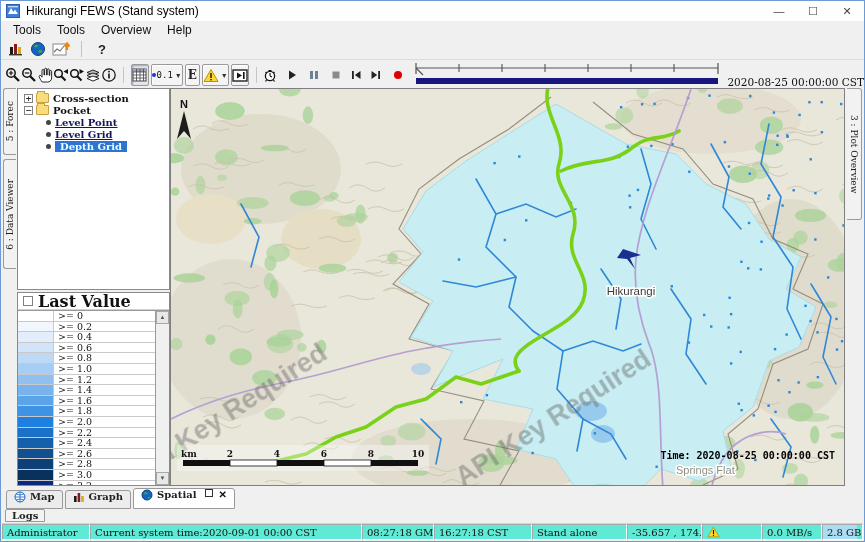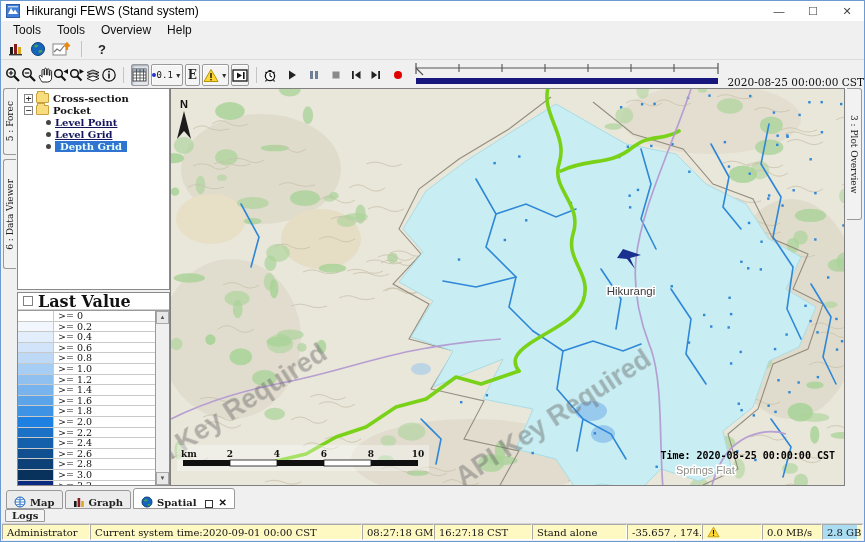--- a/index.html
+++ b/index.html
@@ -63,30 +63,30 @@
   .lg-row { display:flex; height:10.6px; border-bottom:1px solid #c9c9c9; }
   .lg-sw { width:36px; border-right:1px solid #c9c9c9; flex:none; }
   .lg-lb { flex:1; font-family:"DejaVu Serif",serif; font-size:9.5px; color:#111; padding-left:4px; line-height:10.5px; white-space:nowrap; }
   .legend-scroll { width:14px; background:#f0f0f0; border-left:1px solid #9a9a9a; display:flex; flex-direction:column; justify-content:space-between; flex:none; }
   .scroll-btn { height:13px; background:#e8e8e8; border:1px solid #a8a8a8; font-size:6px; color:#555; text-align:center; line-height:11px; }
 
   .map-panel { flex:1; position:relative; border:1px solid #808080; background:#e9e6da; overflow:hidden; }
 
   
   .bottom-tabs { position:absolute; left:2px; bottom:32px; height:21px; display:flex; align-items:flex-end; gap:2px; padding-left:3px; }
-  .btab { height:19px; border:1px solid #9a9a9a; border-radius:3px 3px 0 0; background:#ececec; display:flex; align-items:flex-end; padding:0 7px; gap:4px; font-family:"DejaVu Serif",serif; font-size:10px; font-weight:bold; color:#222; }
+  .btab { height:19px; border:1px solid #9a9a9a; border-radius:3px 3px 0 0; background:#ececec; display:flex; align-items:flex-start; padding:0 7px; gap:4px; font-family:"DejaVu Serif",serif; font-size:10px; font-weight:bold; color:#222; }
   .btab.active { background:#ffffff; height:21px; }
   .btab .mini { width:12px; height:12px; }
   .btab-x { font-size:10px; font-weight:bold; color:#111; margin-left:2px; }
   .btab-max { width:8px; height:8px; border:1.4px solid #333; margin-left:4px; }
   .logs-row { position:absolute; left:4px; bottom:18px; }
   .logs-btn { border:1px solid #9a9a9a; border-radius:2px 2px 0 0; background:#f4f4f4; font-family:"DejaVu Serif",serif; font-size:10px; font-weight:bold; color:#222; padding:0 6px; height:14px; line-height:13px; }
 
   
-  .statusbar { position:absolute; left:1px; right:1px; bottom:1px; height:17px; display:flex; background:#fef9c3; border-top:1px solid #d4d4d4; font-family:"DejaVu Serif",serif; font-size:10px; color:#111; }
+  .statusbar { position:absolute; left:1px; right:1px; bottom:1px; height:17px; display:flex; background:#5eead4; border-top:1px solid #d4d4d4; font-family:"DejaVu Serif",serif; font-size:10px; color:#111; }
   .scell { border:1px solid; border-color:#a8a8a8 #ffffff #ffffff #a8a8a8; display:flex; align-items:center; padding:0 4px; white-space:nowrap; overflow:hidden; position:relative; }
   .mem-fill { position:absolute; left:0; top:0; bottom:0; width:34px; background:#aadcf2; }
   .mem-text { position:relative; }
 
   svg text { user-select:none; }
 </style>
 </head>
 <body>
 
 <div class="window">

